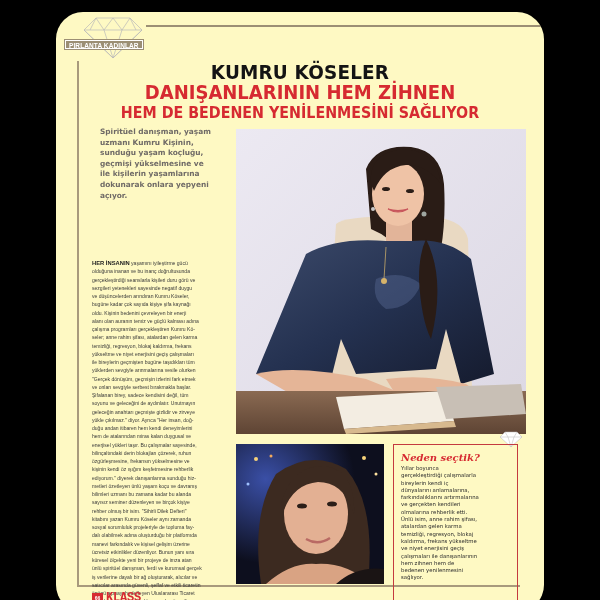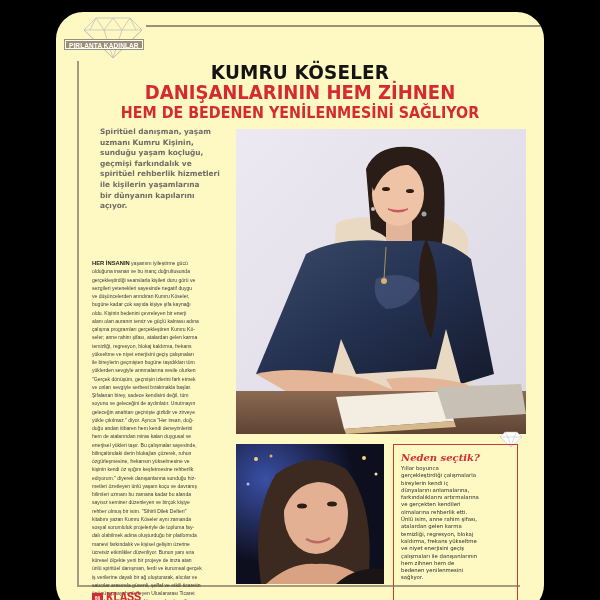--- a/index.html
+++ b/index.html
@@ -144,24 +144,23 @@
   </div>
 
   <div class="headline-name">KUMRU KÖSELER</div>
   <div class="headline-1">DANIŞANLARININ HEM ZİHNEN</div>
   <div class="headline-2">HEM DE BEDENEN YENİLENMESİNİ SAĞLIYOR</div>
 
   <div class="lead">
     <span>Spiritüel danışman, yaşam</span>
     <span>uzmanı Kumru Kişinin,</span>
     <span>sunduğu yaşam koçluğu,</span>
-    <span>geçmişi farkındalık ve</span>
-    <span>spiritüel rehberlik hizmetleri</span>
+    <span>geçmişi yükselmesine ve</span>
     <span>ile kişilerin yaşamlarına</span>
-    <span>bir dünyanın kapılarını</span>
+    <span>dokunarak onlara yepyeni</span>
     <span>açıyor.</span>
   </div>
 
   <div class="body-text">
     <span class="line"><b class="lead-in">HER İNSANIN</b><span> yaşamını iyileştirme gücü</span></span>
     <span class="line">olduğuna inanan ve bu inanç doğrultusunda</span>
     <span class="line">gerçekleştirdiği seanslarla kişileri duru görü ve</span>
     <span class="line">sezgileri yetenekleri sayesinde negatif duygu</span>
     <span class="line">ve düşüncelerden arındıran Kumru Köseler,</span>
     <span class="line">bugüne kadar çok sayıda kişiye şifa kaynağı</span>

